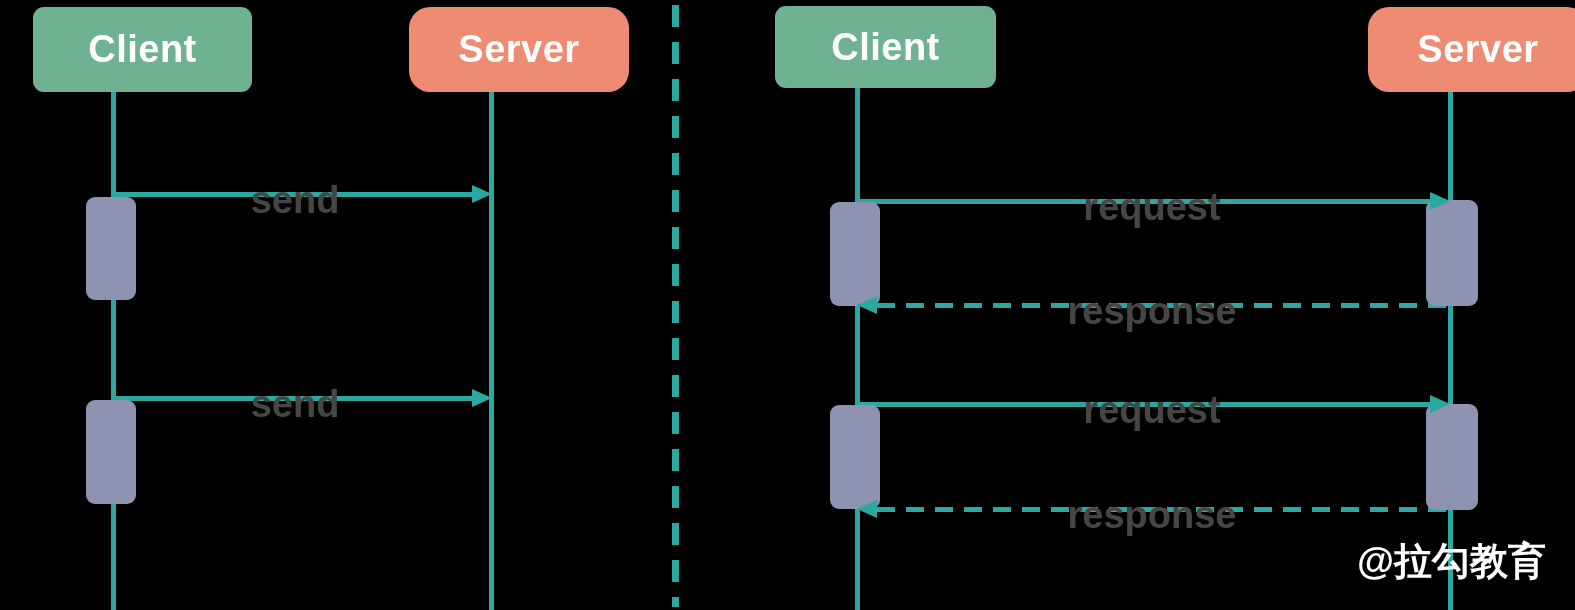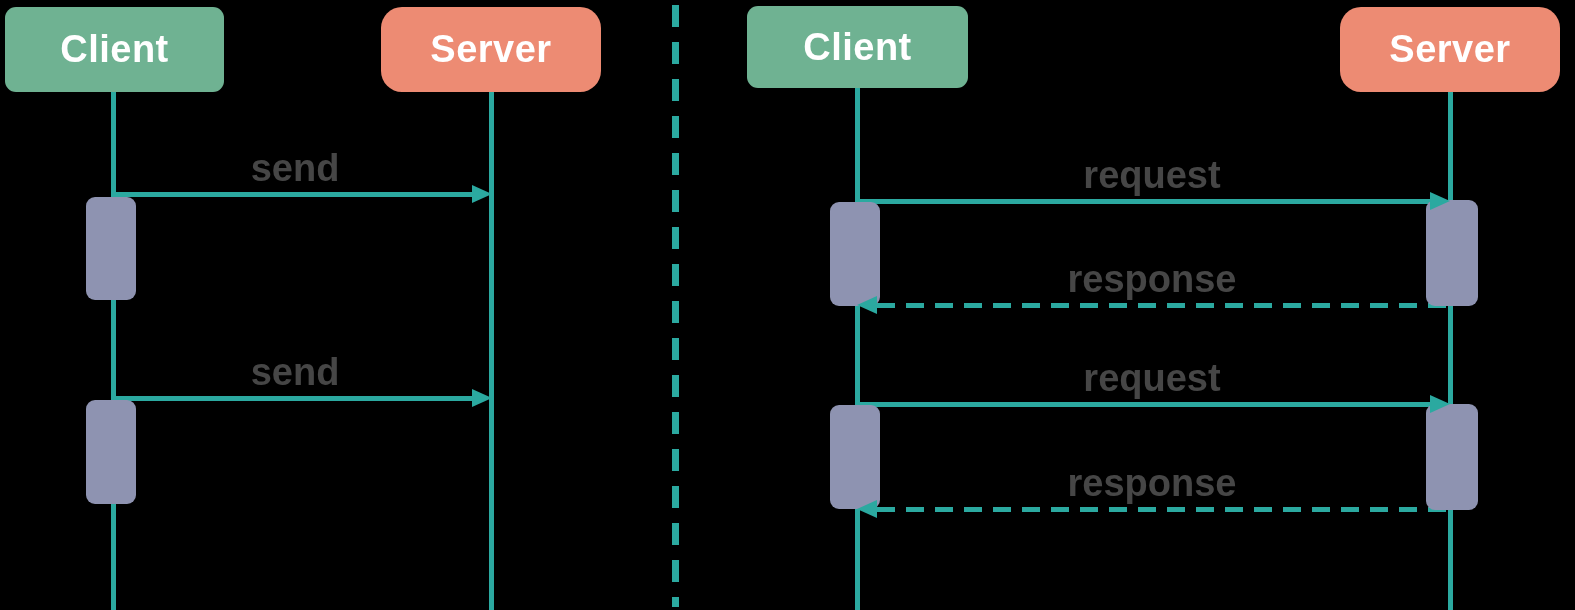--- a/index.html
+++ b/index.html
@@ -19,20 +19,21 @@
     position: absolute;
     border-radius: 11px;
     display: flex;
     align-items: center;
     justify-content: center;
     color: var(--participant-text, #ffffff);
     font-size: 38px;
     font-weight: 700;
     letter-spacing: 0.5px;
     z-index: 3;
+    margin-left: 28px;
   }
   .pbox.client { background: var(--client-box, #6FB292); }
   .pbox.server { background: var(--server-box, #ED8B73); border-radius: 21px; }
   .lifeline {
     position: absolute;
     width: 5px;
     background: var(--line, #2BA9A0);
     z-index: 1;
   }
   .msg-line {
@@ -64,20 +65,21 @@
   }
   .msg-label {
     position: absolute;
     transform: translateX(-50%);
     color: var(--message-text, #464646);
     font-size: 38px;
     font-weight: 600;
     line-height: 44px;
     white-space: nowrap;
     z-index: 4;
+    margin-top: 32px;
   }
   .divider {
     position: absolute;
     left: 672px;
     top: 5px;
     width: 7px;
     height: 602px;
     background: repeating-linear-gradient(180deg,
       var(--line, #2BA9A0) 0 22px,
       transparent 22px 37px);
@@ -156,14 +158,15 @@
 
     <div class="bar" style="left:830px; top:405px; width:50px; height:104px;"></div>
     <div class="bar" style="left:1426px; top:404px; width:52px; height:106px;"></div>
 
     <div class="msg-label" style="left:1152px; top:461px;">response</div>
     <div class="msg-line dashed" style="left:877px; top:507px; width:571px;"></div>
     <div class="head left" style="left:857px; top:500px;"></div>
 
   </section>
 
+  <div class="watermark">@拉勾教育</div>
 
 </div>
 
 </body></html>

